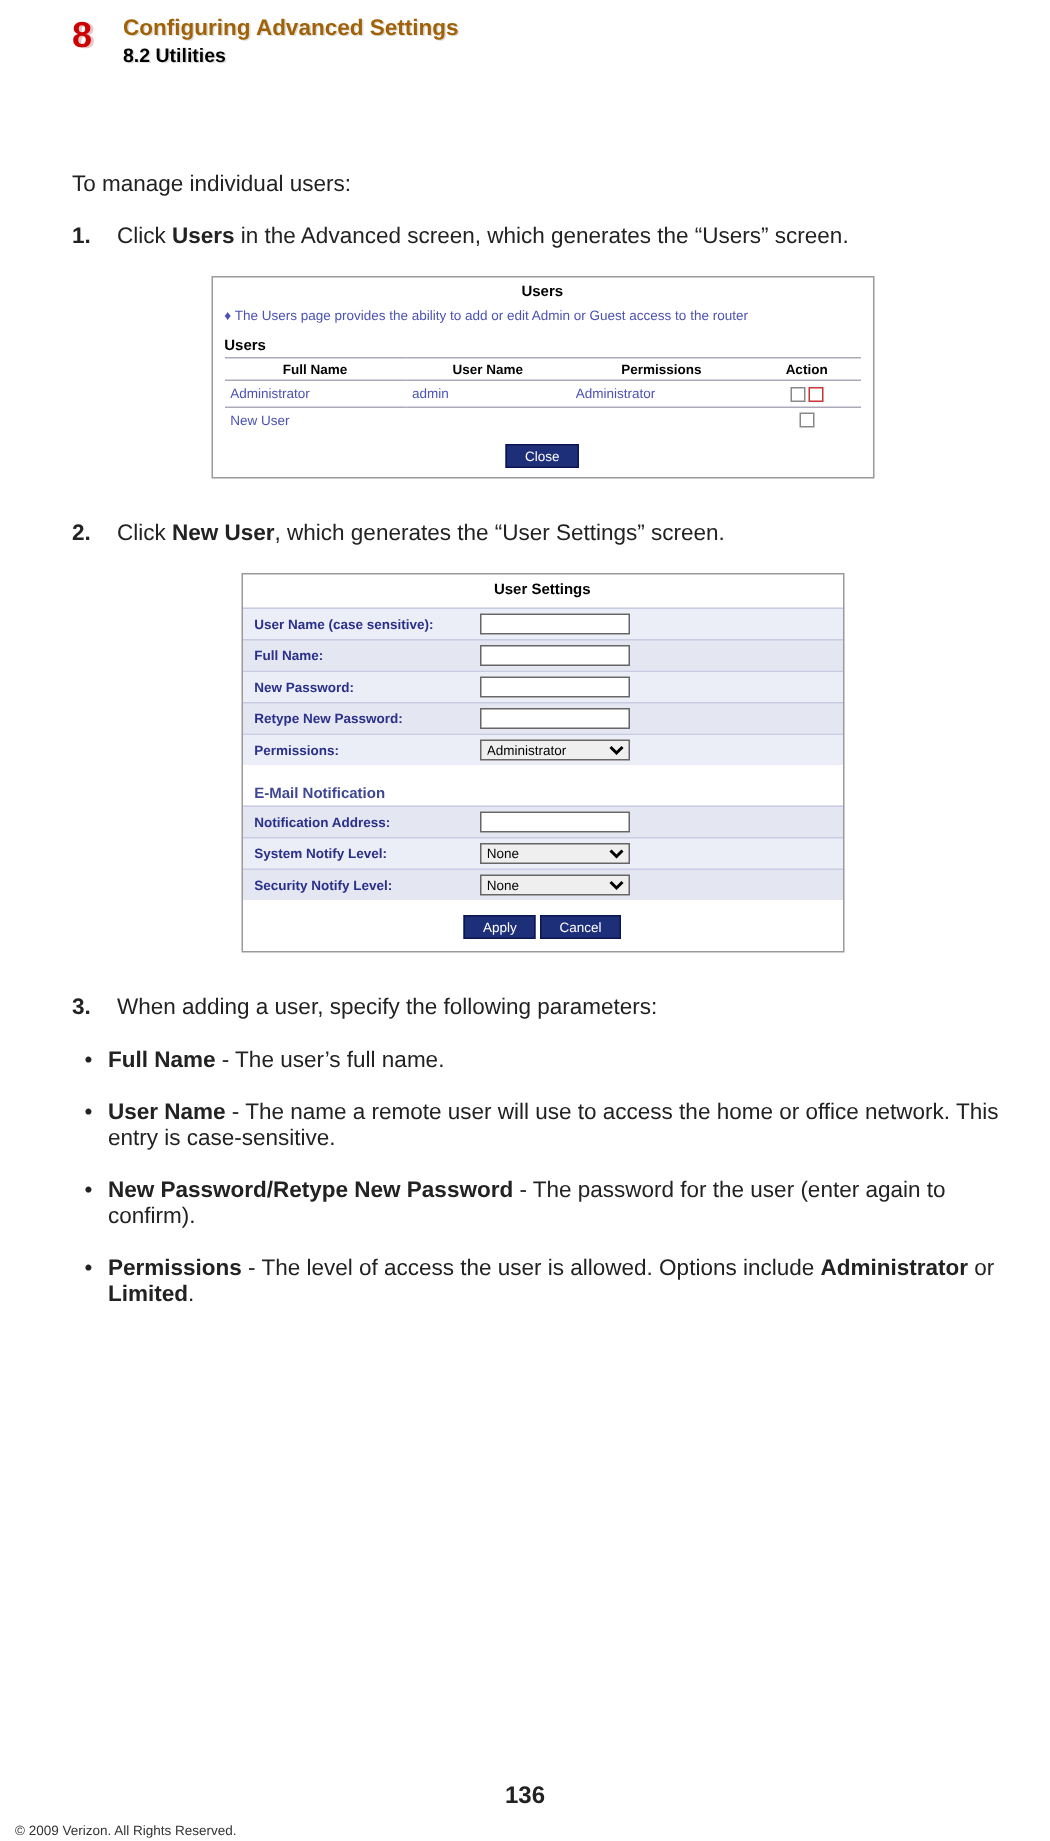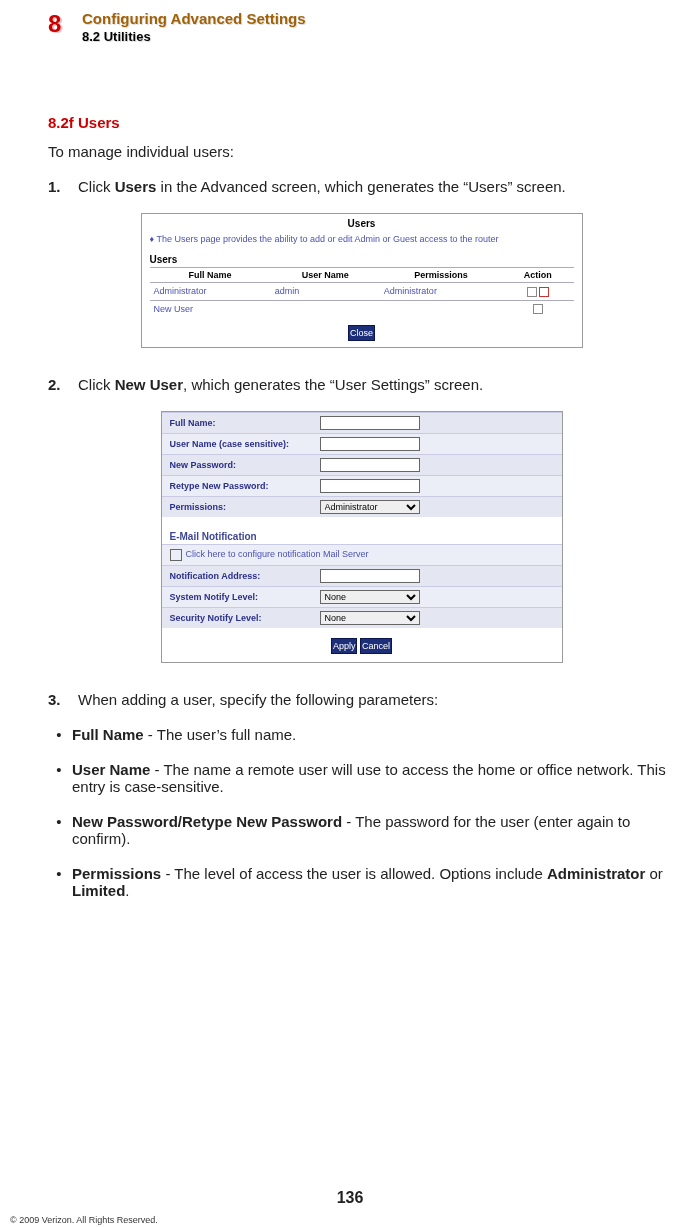--- a/index.html
+++ b/index.html
@@ -52,21 +52,21 @@
   .fig1 .panel-title { text-align: center; font-weight: 700; color: #000; padding: 4px 0 3px; font-size: 10px; }
   .fig1 .hint { padding: 2px 8px 10px; color: #4b52b3; }
   .fig1 .sub-head { font-size: 10px; font-weight: 700; color: #000; padding: 0 8px 2px; }
   .fig1 table { width: calc(100% - 16px); margin: 0 8px; border-collapse: collapse; }
   .fig1 th { font-size: 9px; font-weight: 700; color: #000; text-align: center; padding: 2px 4px;}
   .fig1 tr.rule td, .fig1 tr.rule th { border-top: 1px solid #aab; }
   .fig1 td { padding: 3px 4px; color: #4b52b3; }
   .fig1 .btn-bar { text-align: center; padding: 8px 0 6px; }
   .btn-small {
     display: inline-block; background: #1e2f7a; color: #fff;
-    font-size: 9px; padding: 2px 1px; border: 1px solid #0b1650;
+    font-size: 9px; padding: 2px 12px; border: 1px solid #0b1650;
   }
   .ico { display:inline-block; width:10px; height:10px; border:1px solid #888; box-sizing:border-box; margin:0 1px; vertical-align:middle;}
   .ico.red { border-color:#c33; }
   .actcell { text-align:center; }
 
   .fig2 { width: 400px; border: 1px solid #9a9a9a; background: #fff; font-size: 9px; color: #2a2f89; }
   .fig2 .panel-title { text-align: center; font-weight: 700; color: #000; padding: 5px 0 6px; font-size: 10px; }
   .fig2 .grp { font-size: 10px; font-weight: 700; color: #3f4794; padding: 0 8px 2px; }
   .fig2 .row { display:flex; align-items:center; border-top:1px solid #c9cbe4; padding:3px 8px; background:#eceef7; }
   .fig2 .row:nth-child(odd){ background:#e4e6f2; }
@@ -95,21 +95,20 @@
     <div class="chapter-num-wrap">
       <span class="chapter-num-shadow">8</span>
       <span class="chapter-num">8</span>
     </div>
     <div class="chapter-titles">
       <div class="chapter-title">Configuring Advanced Settings</div>
       <div class="section-sub">8.2  Utilities</div>
     </div>
   </div>
 
-  <div class="sec-head">8.2f  Users</div>
   <div class="intro">To manage individual users:</div>
 
   <div class="num-item">
     <div class="num">1.</div>
     <div class="bd">
       <span>Click </span><b>Users</b><span> in the Advanced screen, which generates the “Users” screen.</span>
     </div>
   </div>
 
   <div class="fig-wrap">
@@ -147,43 +146,43 @@
 
   <div class="num-item">
     <div class="num">2.</div>
     <div class="bd">
       <span>Click </span><b>New User</b><span>, which generates the “User Settings” screen.</span>
     </div>
   </div>
 
   <div class="fig-wrap">
     <div class="fig2">
+      <div class="panel-title">User Settings</div>
+      <div class="row">
+          <div class="lbl">User Name (case sensitive):</div>
+          <input type="text" style="">
+        </div>
       <div class="row">
           <div class="lbl">Full Name:</div>
-          <input type="text" style="">
-        </div>
-      <div class="row">
-          <div class="lbl">User Name (case sensitive):</div>
           <input type="text" style="">
         </div>
       <div class="row">
           <div class="lbl">New Password:</div>
           <input type="text" style="">
         </div>
       <div class="row">
           <div class="lbl">Retype New Password:</div>
           <input type="text" style="">
         </div>
       <div class="row">
           <div class="lbl">Permissions:</div>
           <select><option>Administrator</option></select>
         </div>
       <div style="height:14px"></div>
       <div class="grp">E-Mail Notification</div>
-      <div class="link-row"><span class="sq"></span><span>Click here to configure notification Mail Server</span></div>
       <div class="row">
           <div class="lbl">Notification Address:</div>
           <input type="text" style="">
         </div>
       <div class="row">
           <div class="lbl">System Notify Level:</div>
           <select><option>None</option></select>
         </div>
       <div class="row">
           <div class="lbl">Security Notify Level:</div>

